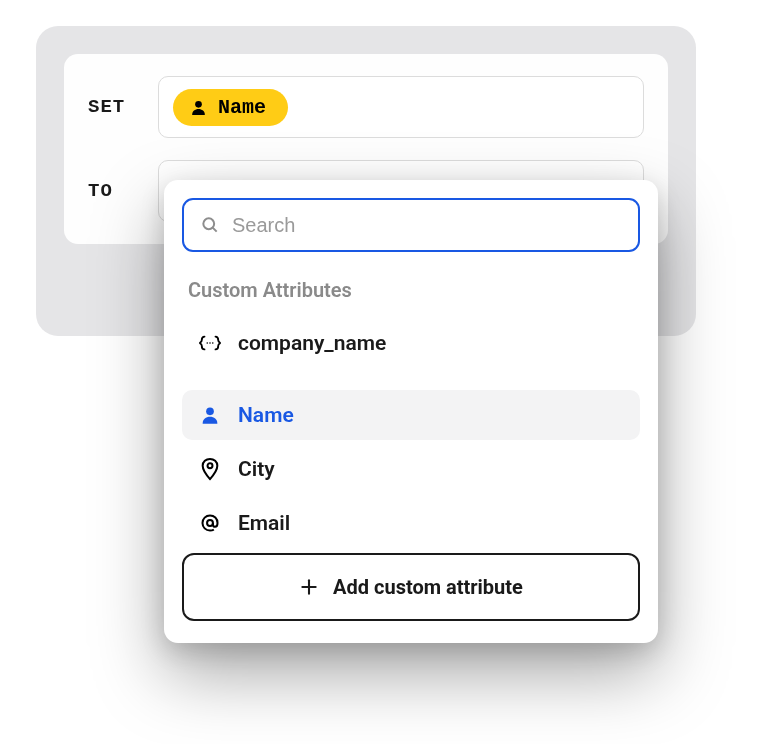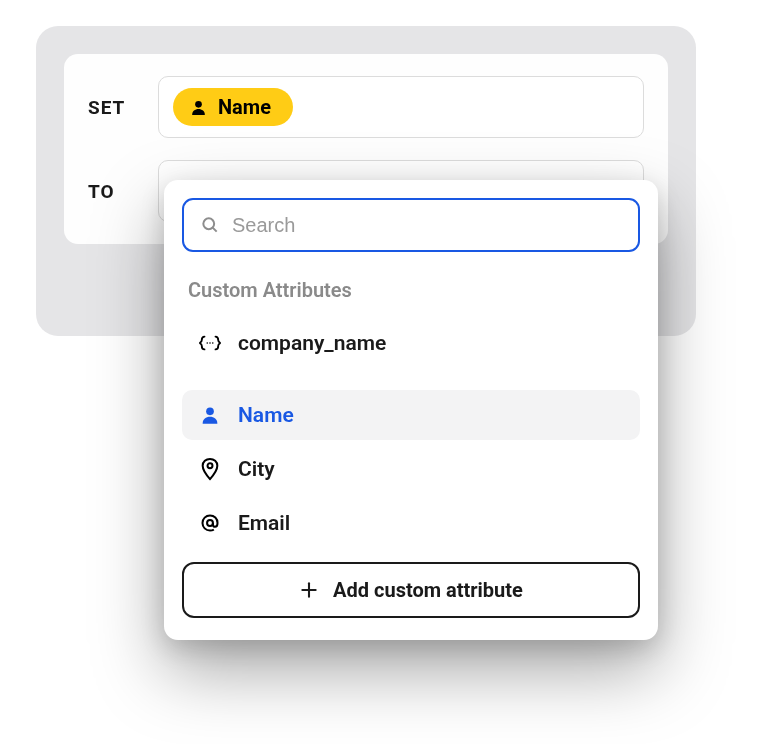--- a/index.html
+++ b/index.html
@@ -24,20 +24,21 @@
       border-radius: 22px;
     }
     .inner-card {
       position: absolute;
       top: 28px;
       left: 28px;
       right: 28px;
       background: #fefefe;
       border-radius: 14px;
       padding: 22px 24px;
+      font-family: Liberation Mono, monospace;
     }
     .row {
       display: flex;
       align-items: center;
       gap: 22px;
       margin-bottom: 22px;
     }
     .row:last-child {
       margin-bottom: 0;
     }
@@ -137,22 +138,22 @@
     .option-row.selected .option-icon svg {
       color: #1958e3;
     }
     .option-icon {
       width: 24px;
       display: flex;
       justify-content: center;
       color: #000;
     }
     .add-button {
-      margin-top: 14px;
-      height: 56px;
+      margin-top: 5px;
+      height: 68px;
       border: 2px solid #1a1a1a;
       border-radius: 12px;
       display: flex;
       align-items: center;
       justify-content: center;
       gap: 14px;
       font-size: 20px;
       font-weight: 700;
       color: #1a1a1a;
       cursor: pointer;

